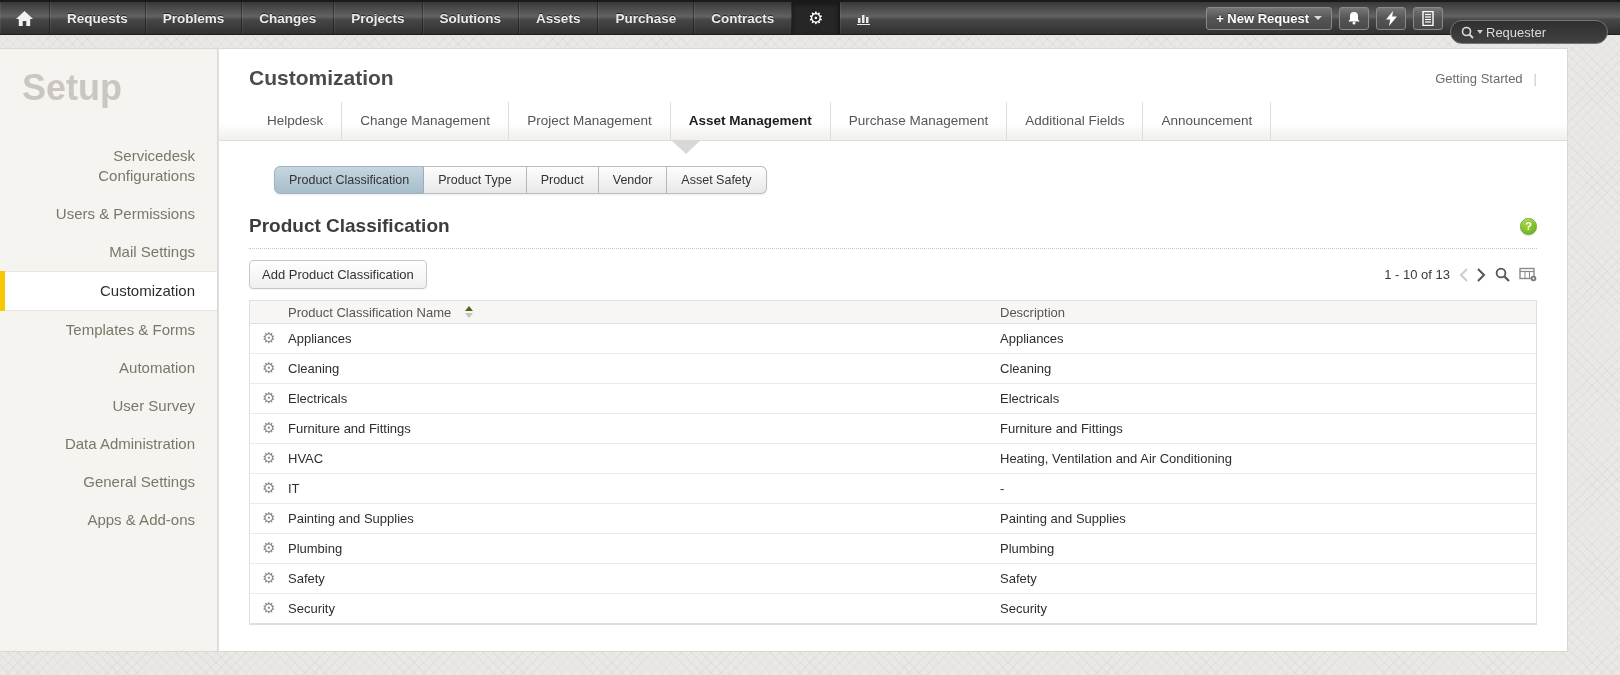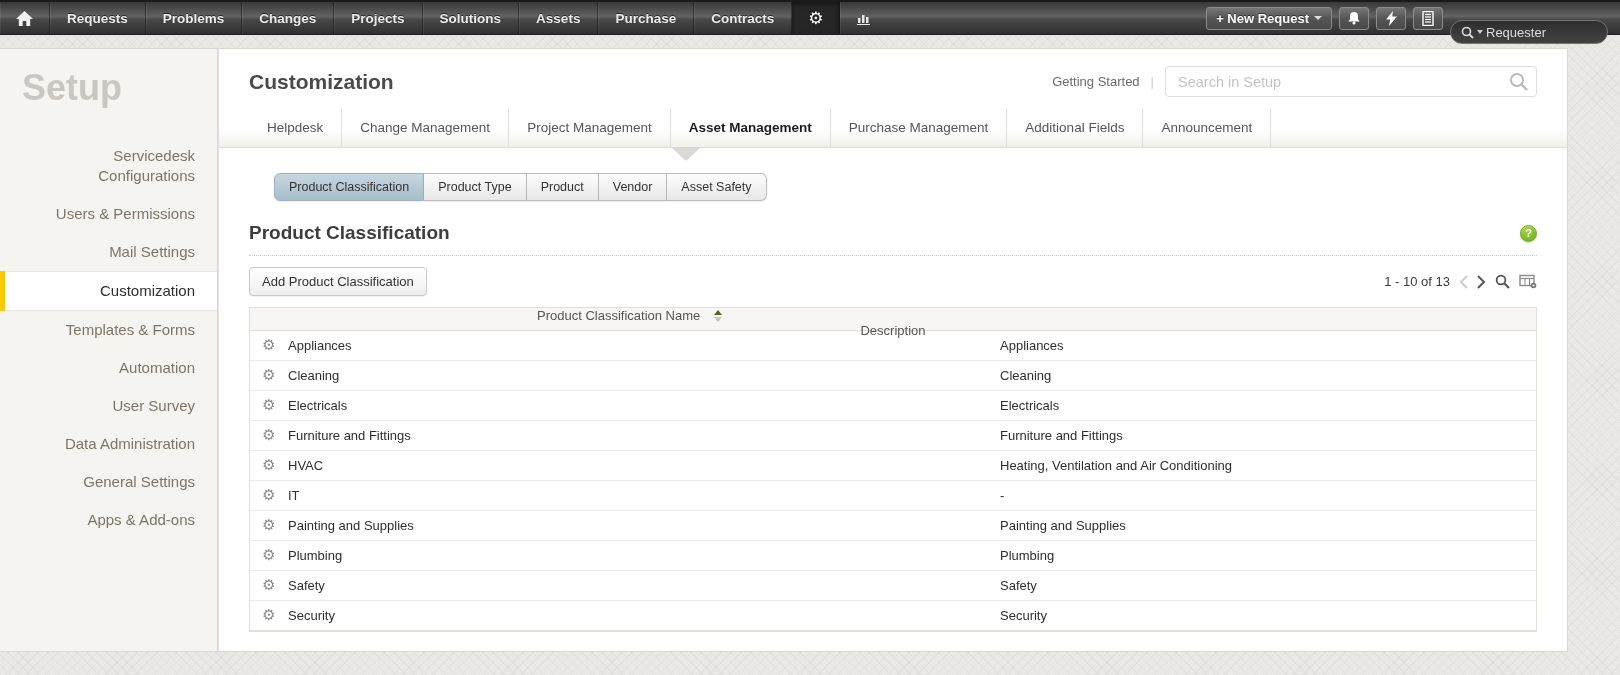--- a/index.html
+++ b/index.html
@@ -129,21 +129,21 @@
     font-size:13px; color:#333; padding:6px 12px; cursor:pointer; font-family:inherit;
     box-shadow:0 1px 1px rgba(0,0,0,.05);
   }
   .toolbar-right { margin-left:auto; display:flex; align-items:center; gap:9px; }
   .page-count { font-size:13px; color:#3a3a3a; }
   .chev { cursor:pointer; display:flex; align-items:center; }
   
   .table { margin:2px 30px 0; border:1px solid #e2dfdb; }
   .thead {
     display:flex; align-items:center; height:23px; background:#f7f6f4;
-    border-bottom:1px solid #e2dfdb; font-size:13px; color:#555;flex-direction:column;
+    border-bottom:1px solid #e2dfdb; font-size:13px; color:#555;
   }
   .col-gear { width:38px; flex-shrink:0; display:flex; justify-content:center; align-items:center; }
   .col-name { width:712px; flex-shrink:0; display:flex; align-items:center; gap:14px; }
   .col-desc { flex:1; }
   .trow { display:flex; align-items:center; height:30px; border-bottom:1px solid #eceae6; font-size:13px; color:#2e2e2e; }
   .trow:last-child { border-bottom:1px solid #e2dfdb; }
   .sort-stack { display:inline-flex; flex-direction:column; gap:2px; cursor:pointer; }
   .sort-up { width:0;height:0;border-left:4px solid transparent;border-right:4px solid transparent;border-bottom:5px solid #51661c; }
   .sort-dn { width:0;height:0;border-left:4px solid transparent;border-right:4px solid transparent;border-top:5px solid #c4c4c4; }
   .row-gear { font-family:"DejaVu Sans", sans-serif; color:#8b8b8b; font-size:15px; cursor:pointer; line-height:1; }
@@ -229,27 +229,20 @@
     <div class="side-item">Apps &amp; Add-ons</div>
   </div>
 
   <div class="main">
 
     <div class="main-header">
       <div class="page-title">Customization</div>
       <div class="header-right">
         <span class="getting-started">Getting Started</span>
         <span class="pipe">|</span>
-        <div class="setup-search">
-          <input type="text" placeholder="Search in Setup" style="">
-          <svg class="mag" width="19" height="19" viewBox="0 0 19 19">
-              <circle cx="8" cy="8" r="6" fill="none" stroke="#b9b9b9" stroke-width="2"></circle>
-              <line x1="12.5" y1="12.5" x2="18" y2="18" stroke="#b9b9b9" stroke-width="2.4"></line>
-            </svg>
-        </div>
       </div>
     </div>
 
     <div class="tabbar">
       <div class="tab">Helpdesk</div>
       <div class="tab">Change Management</div>
       <div class="tab">Project Management</div>
       <div class="tab active">Asset Management</div>
       <div class="tab">Purchase Management</div>
       <div class="tab">Additional Fields</div>

